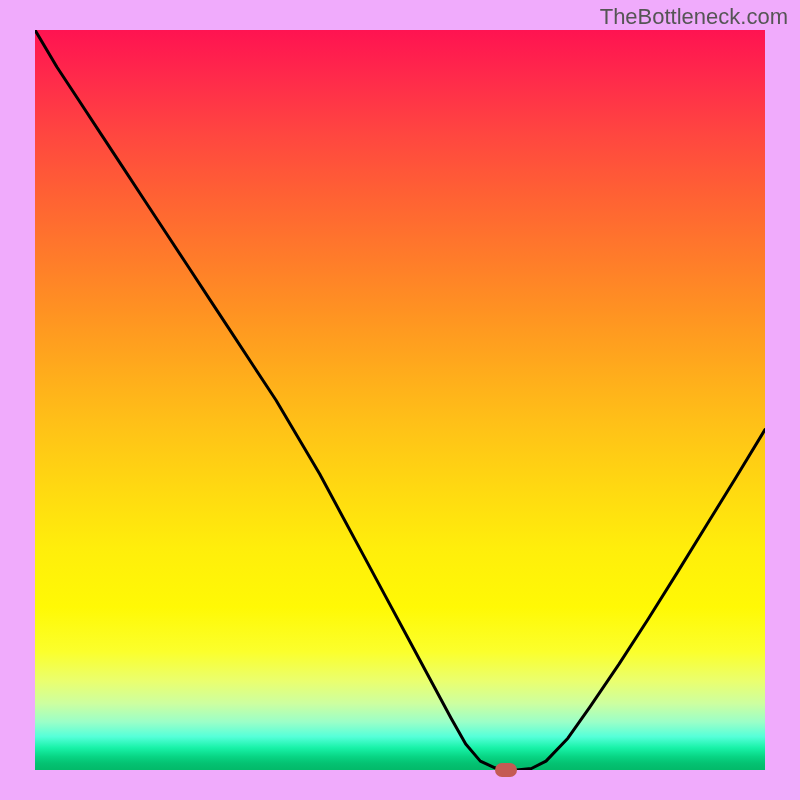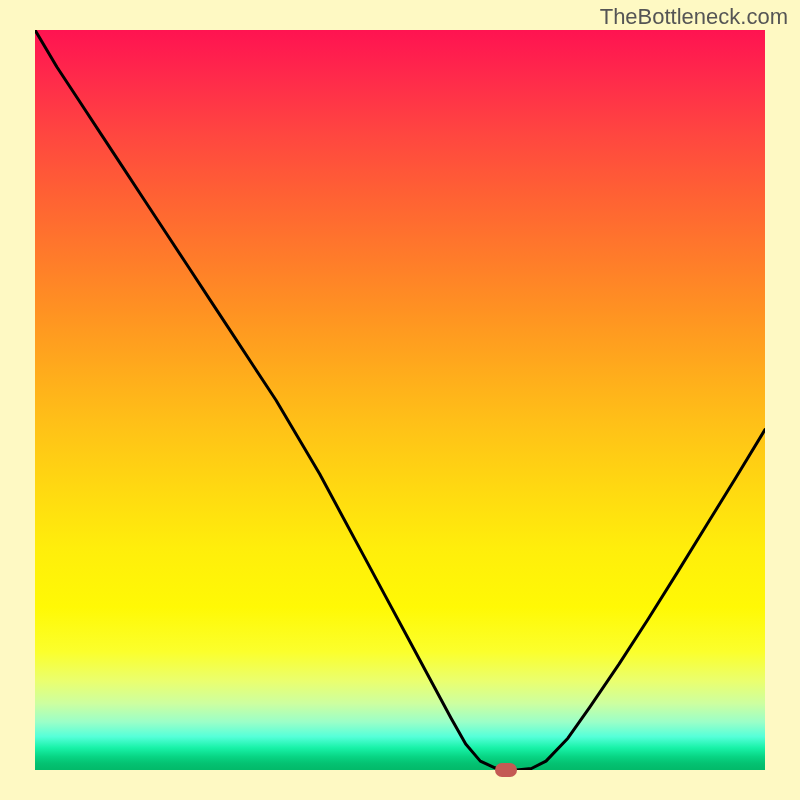--- a/index.html
+++ b/index.html
@@ -8,21 +8,21 @@
     width: 800px;
     height: 800px;
     background: #000;
     overflow: hidden;
     font-family: Arial, Helvetica, sans-serif;
   }
   .frame {
     position: relative;
     width: 800px;
     height: 800px;
-    background: #fef9c3;
+    background: #f0abfc;
   }
   .watermark {
     position: absolute;
     top: 4px;
     right: 12px;
     color: #555;
     font-size: 22px;
     font-weight: 500;
     z-index: 10;
     pointer-events: none;

